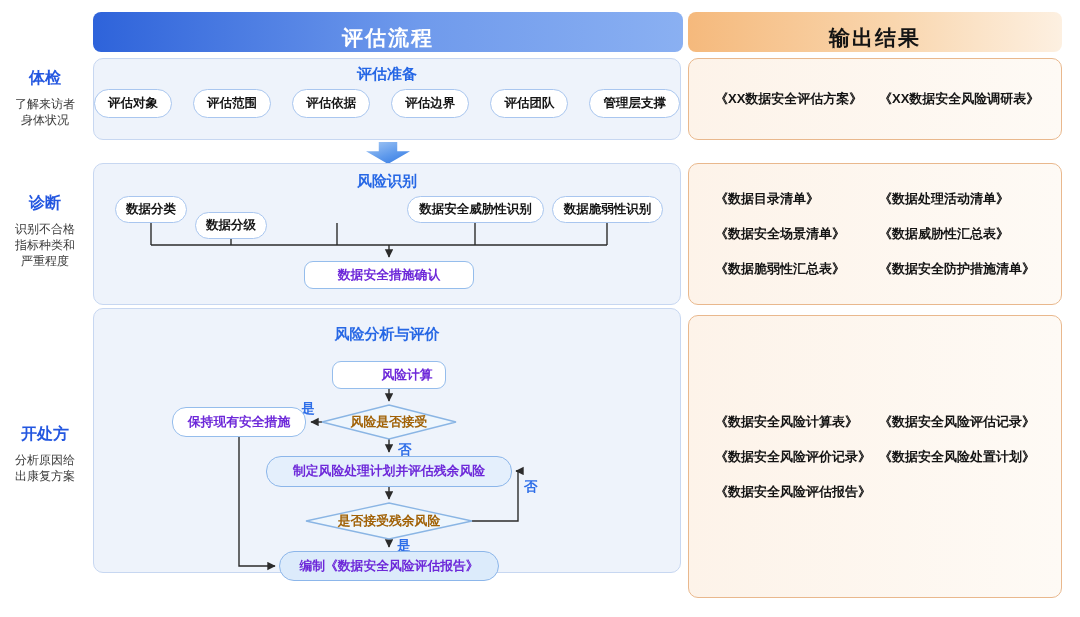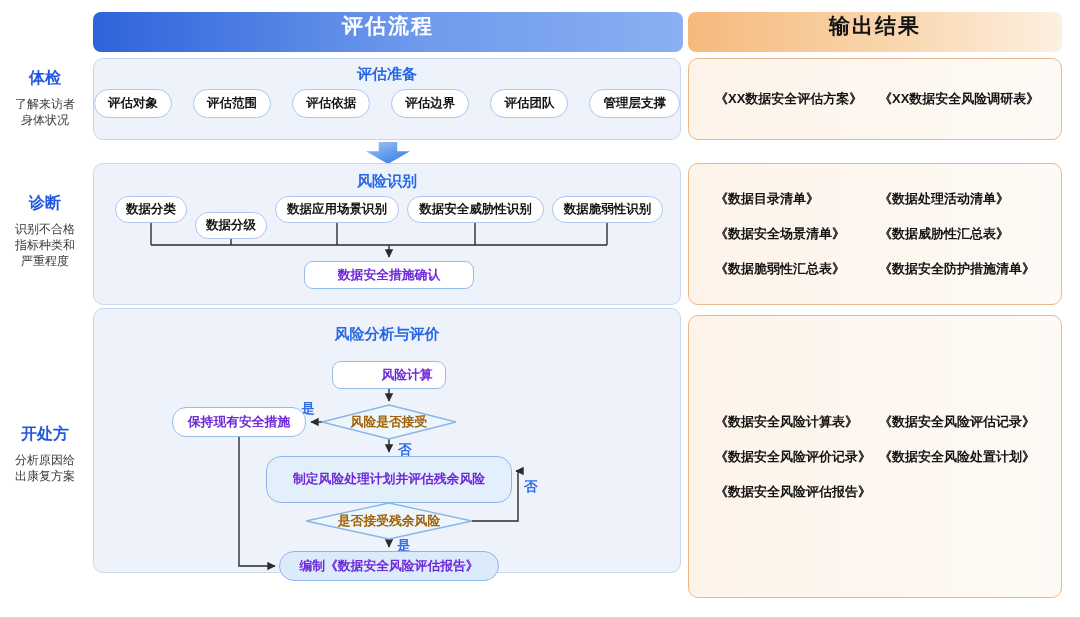--- a/index.html
+++ b/index.html
@@ -10,21 +10,21 @@
   .phase{position:absolute;left:0;width:90px;text-align:center;}
   .phase-title{font-size:16px;font-weight:700;color:#2457e0;}
   .phase-desc{margin-top:7px;font-size:12px;line-height:1.35;color:#3a3a3a;font-weight:500;}
 
   
   .main-col{position:absolute;left:93px;top:0;width:590px;height:617px;}
   .out-col{position:absolute;left:688px;top:0;width:374px;height:617px;}
 
   
   .banner{position:absolute;left:0;width:100%;height:40px;border-radius:8px;
-          display:flex;align-items:flex-start;justify-content:center;
+          display:flex;align-items:flex-end;justify-content:center;
           font-size:21px;font-weight:700;letter-spacing:2px;}
   .banner-process{top:12px;background:linear-gradient(90deg,#2e63da 0%,#6f9aec 55%,#8ab0f2 100%);color:#ffffff;}
   .banner-output{top:12px;background:linear-gradient(90deg,#f5b97c 0%,#f9d6ae 55%,#fdf0e1 100%);color:#141414;}
 
   
   .sec{position:absolute;left:0;width:588px;background:#eef3fb;border:1px solid #c7d7f1;border-radius:10px;box-sizing:border-box;}
   .sec-title{position:absolute;left:0;width:100%;text-align:center;font-size:15px;font-weight:700;color:#2667e5;}
 
   .pill{display:flex;align-items:center;justify-content:center;background:#ffffff;
         border:1.2px solid #a9c6ef;border-radius:15px;font-size:12.5px;font-weight:700;color:#141414;
@@ -118,21 +118,20 @@
           <line x1="243" y1="59" x2="243" y2="81"></line>
           <line x1="381" y1="59" x2="381" y2="81"></line>
           <line x1="513" y1="59" x2="513" y2="81"></line>
           <line x1="57" y1="81" x2="513" y2="81"></line>
           <line x1="295" y1="81" x2="295" y2="93" marker-end="url(#ah2)"></line>
         </g>
       </svg>
       <div class="sec-title" style="top:8px;">风险识别</div>
       <span class="pill pill-abs" style="left:21px;width:72px;top:32px;">数据分类</span>
       <span class="pill pill-abs" style="left:101px;width:72px;top:32px;margin-top:16px;">数据分级</span>
-      <span class="pill pill-abs" style="left:181px;width:124px;top:32px;">数据应用场景识别</span>
       <span class="pill pill-abs" style="left:313px;width:137px;top:32px;">数据安全威胁性识别</span>
       <span class="pill pill-abs" style="left:458px;width:111px;top:32px;">数据脆弱性识别</span>
       <div class="flowbox" style="left:210px;top:97px;width:170px;height:28px;">数据安全措施确认</div>
     </div>
 
     <div class="sec" style="top:308px;height:265px;">
       <svg class="overlay" width="588" height="263" viewBox="0 0 588 263">
         <defs>
           <marker id="ah3" markerWidth="7" markerHeight="7" refX="5.5" refY="3" orient="auto">
             <path d="M0,0L6,3L0,6Z" fill="#2b2b2b"></path>
@@ -151,21 +150,21 @@
         <polygon points="295,194 378,212 295,230 212,212" fill="#eef6fd" stroke="#8ab5e4" stroke-width="1.3"></polygon>
         <text class="lbl" x="214" y="104" text-anchor="middle">是</text>
         <text class="lbl" x="304" y="145" text-anchor="start">否</text>
         <text class="lbl" x="430" y="182" text-anchor="start">否</text>
         <text class="lbl" x="303" y="241" text-anchor="start">是</text>
       </svg>
       <div class="sec-title" style="top:16px;">风险分析与评价</div>
       <div class="flowbox" style="left:238px;top:52px;width:114px;height:28px;padding-left:36px;">风险计算</div>
       <div class="flowbox" style="left:78px;top:98px;width:134px;height:30px;border-radius:14px;">保持现有安全措施</div>
       <div class="diamond-label" style="left:228px;top:96px;width:134px;height:34px;">风险是否接受</div>
-      <div class="flowbox soft" style="left:172px;top:147px;width:246px;height:47px;">制定风险处理计划并评估残余风险</div>
+      <div class="flowbox soft" style="left:172px;top:147px;width:246px;height:31px;">制定风险处理计划并评估残余风险</div>
       <div class="diamond-label" style="left:212px;top:194px;width:166px;height:36px;">是否接受残余风险</div>
       <div class="flowbox softer" style="left:185px;top:242px;width:220px;height:30px;">编制《数据安全风险评估报告》</div>
     </div>
   </div>
 
   <div class="out-col">
 
     <div class="banner banner-output">
       <span>输出结果</span>
     </div>

